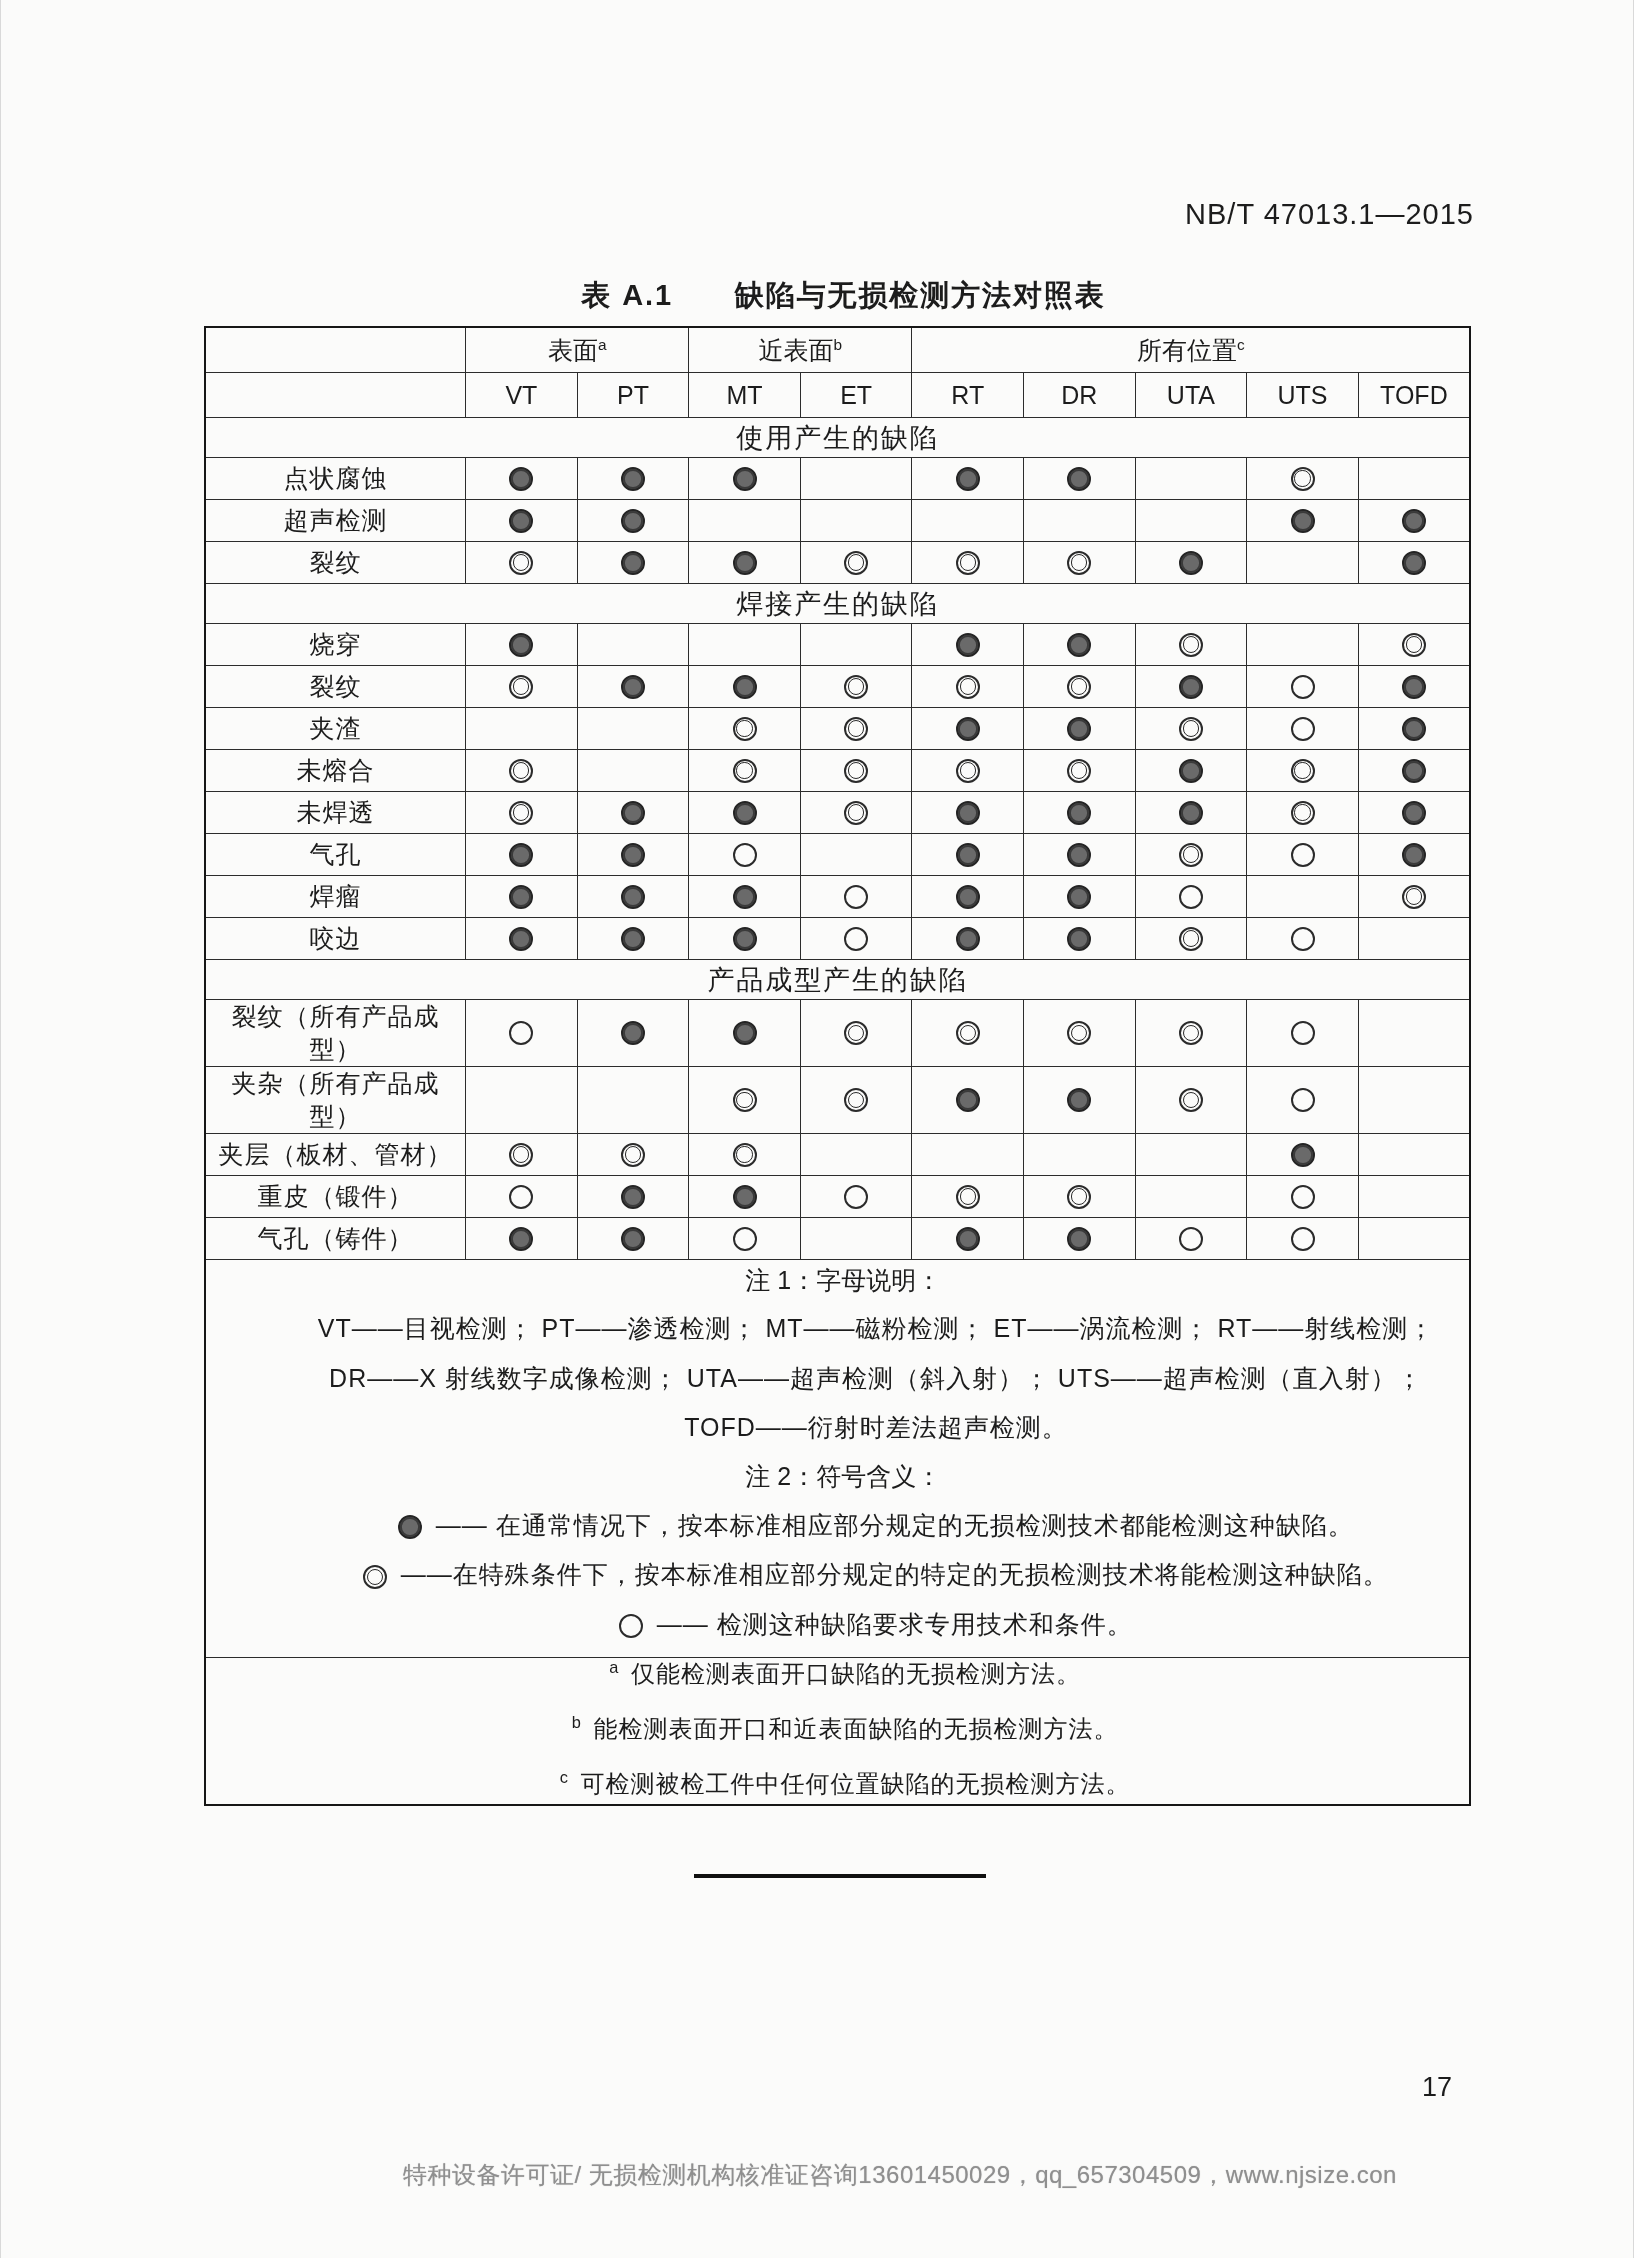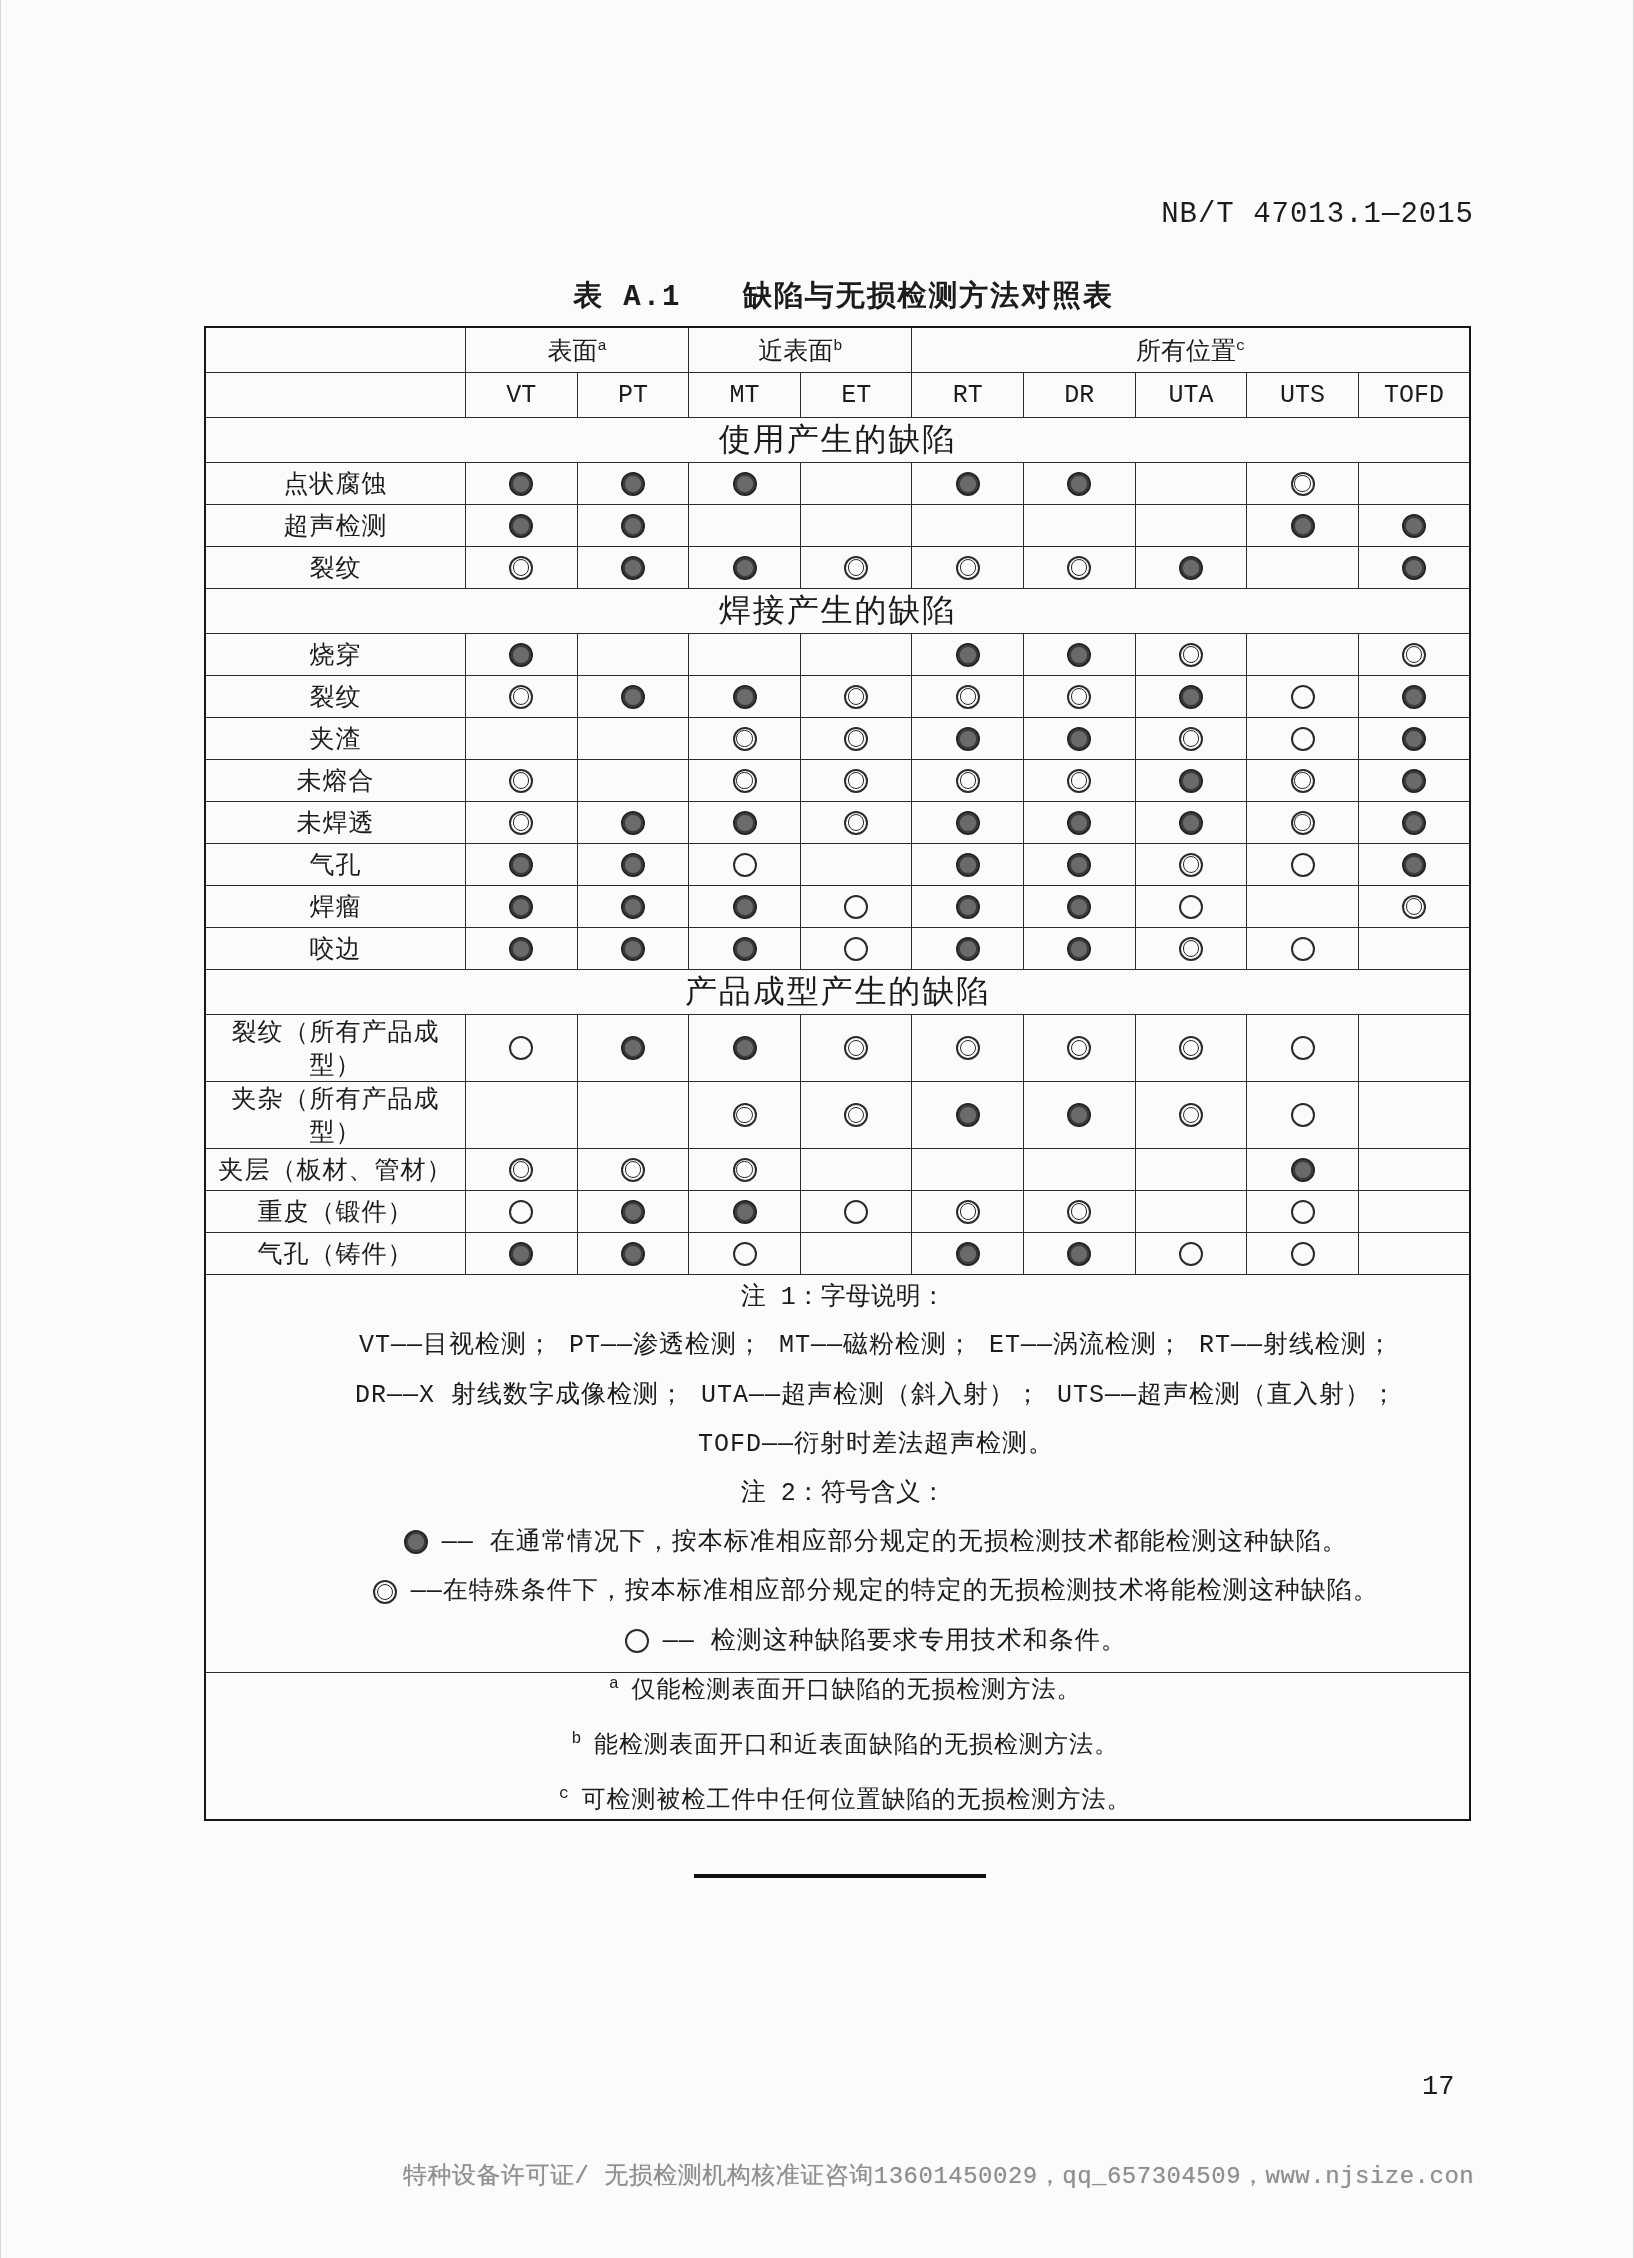--- a/index.html
+++ b/index.html
@@ -2,21 +2,21 @@
 <html><head>
 <meta charset="utf-8">
 <style>
   html,body{margin:0;padding:0;background:#d9d9d9;}
   .page{
     position:relative;
     width:1632px;height:2258px;
     margin:0 auto;
     background:#fbfbfa;
     color:#1c1c1c;
-    font-family:Liberation Mono, monospace;
+    font-family:Liberation Sans, sans-serif;
     overflow:hidden;
   }
   .doc-number{
     position:absolute;top:198px;right:159px;
     font-size:29px;letter-spacing:1px;
   }
   .table-title{
     position:absolute;top:276px;left:209px;width:1267px;
     text-align:center;font-size:29px;font-weight:bold;letter-spacing:1.9px;
   }
@@ -26,21 +26,21 @@
     table-layout:fixed;
   }
   table.main th,table.main td{
     border:1px solid #2c2c2c;
     text-align:center;vertical-align:middle;
     padding:0;
   }
   col.c-name{width:20.6%;}
   table.main th{font-weight:normal;font-size:25px;height:44px;}
   table.main th sup{font-size:15.4px;}
-  td.section{height:39px;font-size:32px;letter-spacing:1.9px;}
+  td.section{height:39px;font-size:27px;letter-spacing:1.9px;}
   td.name{font-size:25px;height:41px;letter-spacing:1px;}
   td.symcell{height:41px;}
   .sym{
     display:inline-block;box-sizing:border-box;
     width:24px;height:24px;border-radius:50%;
     vertical-align:middle;position:relative;
   }
   .sym-full{border:2.9px solid #242424;background:#6a6a6a;box-shadow:inset 0 0 0 1.9px #3a3a3a;}
   .sym-special{border:2.9px solid #2b2b2b;background:transparent;}
   .sym-special::after{

